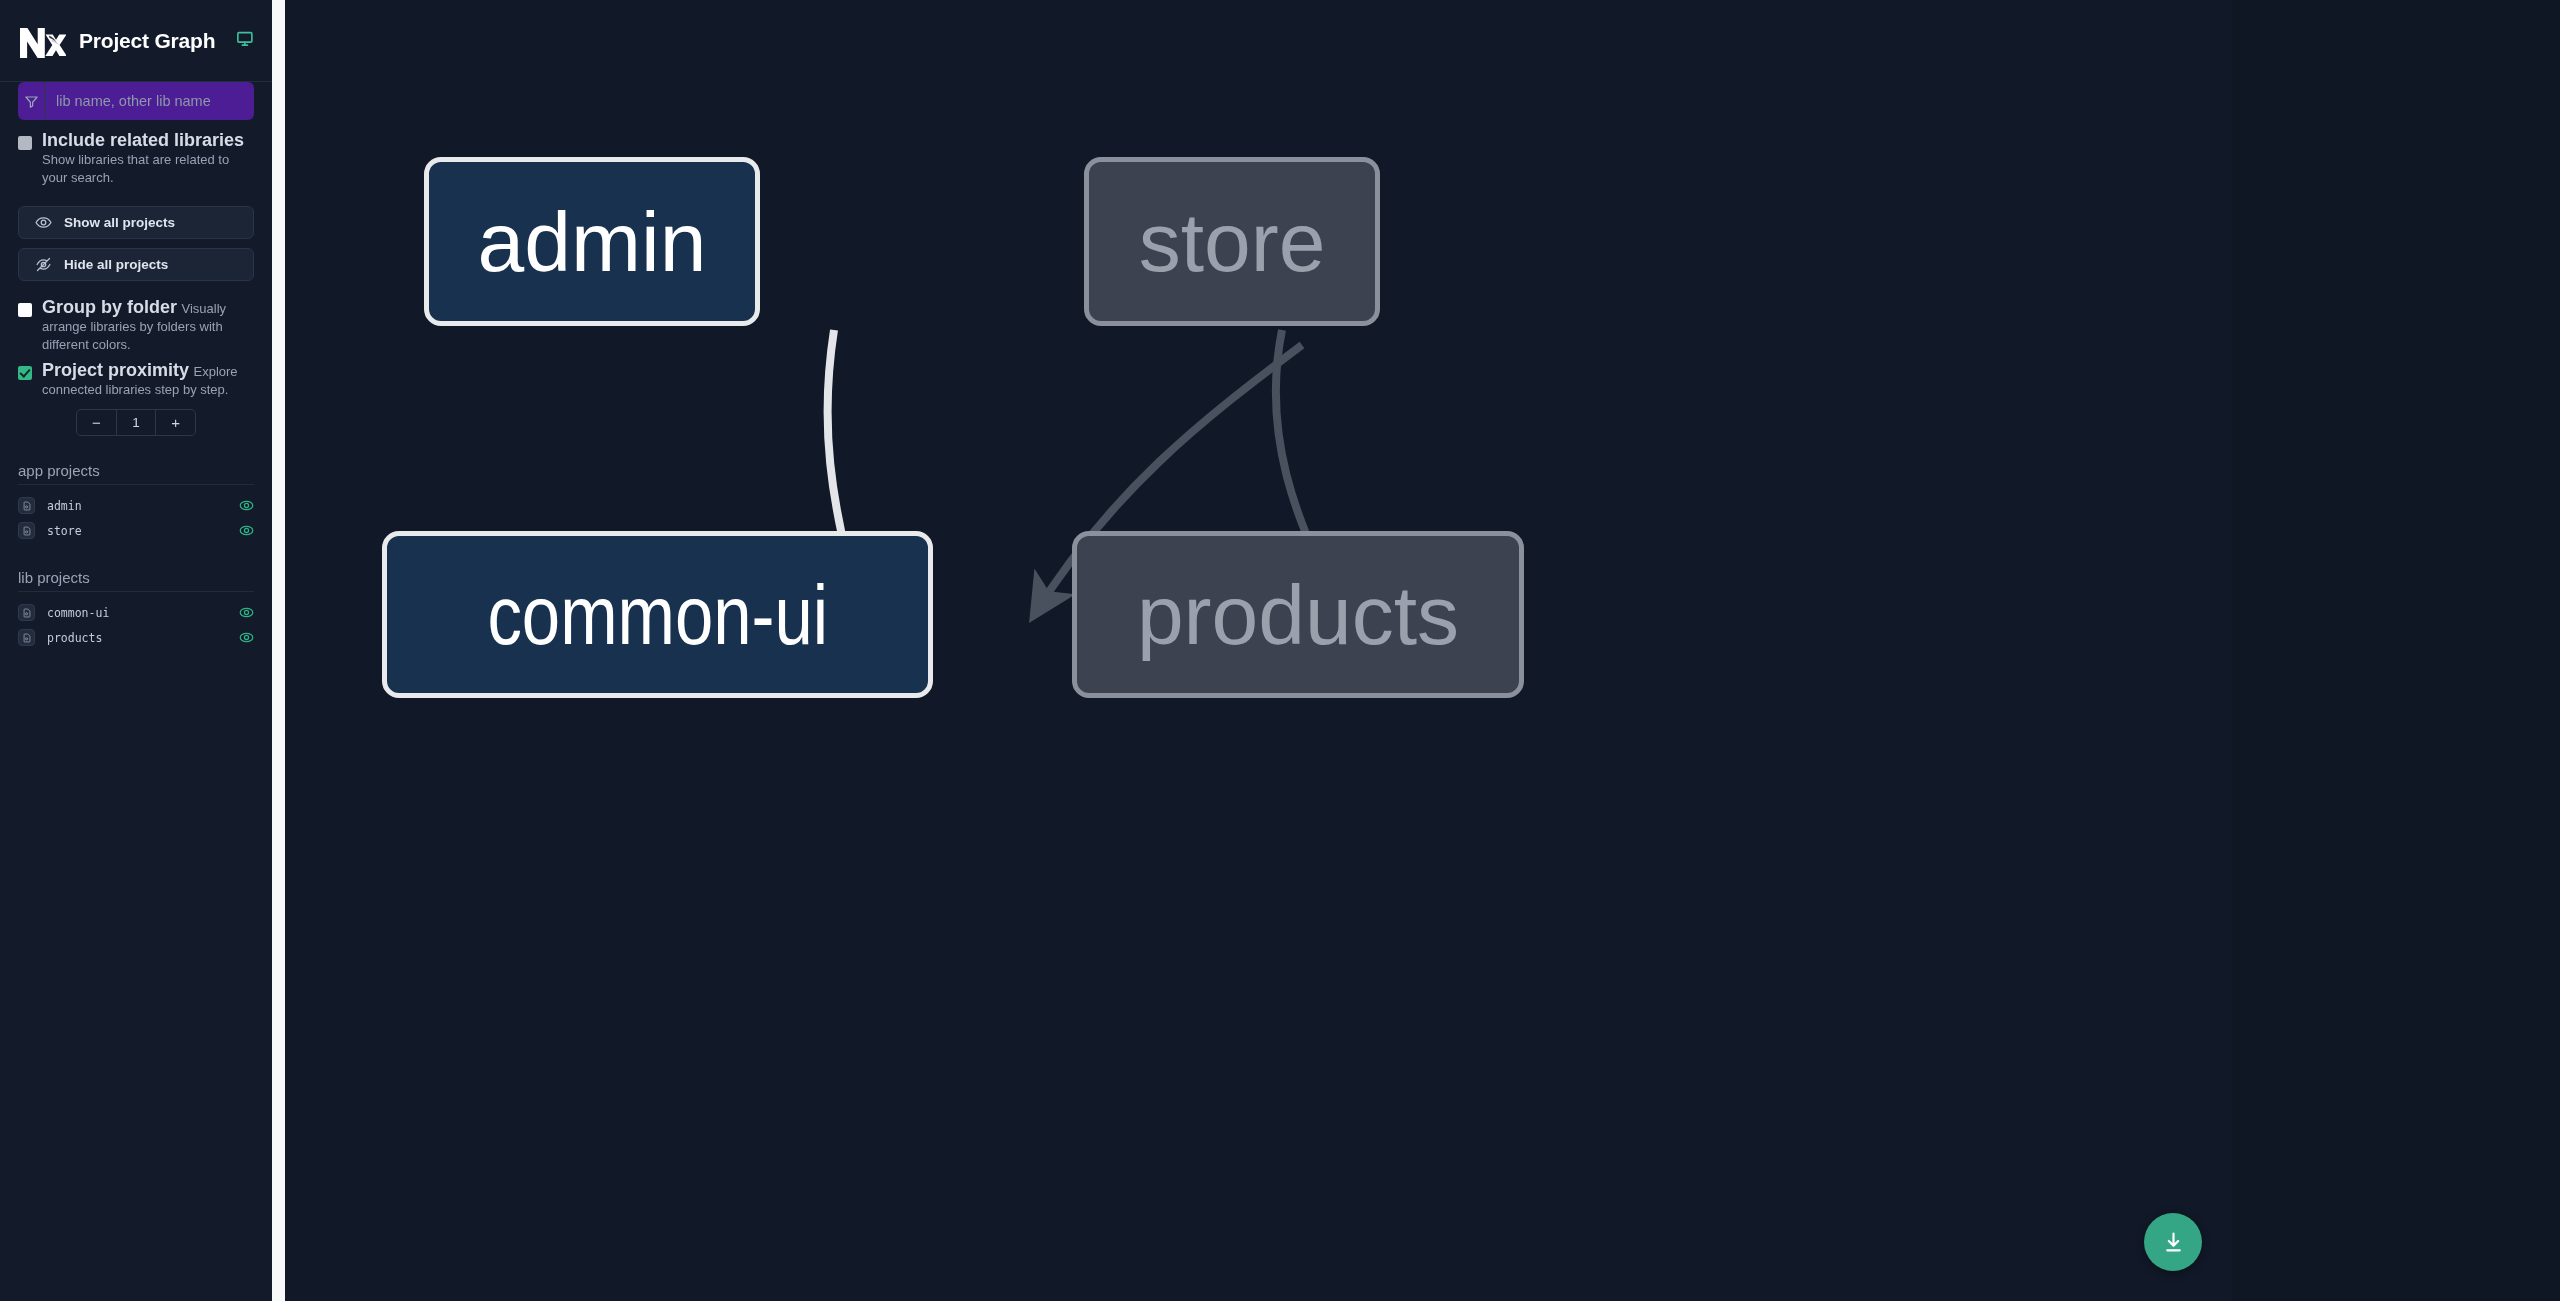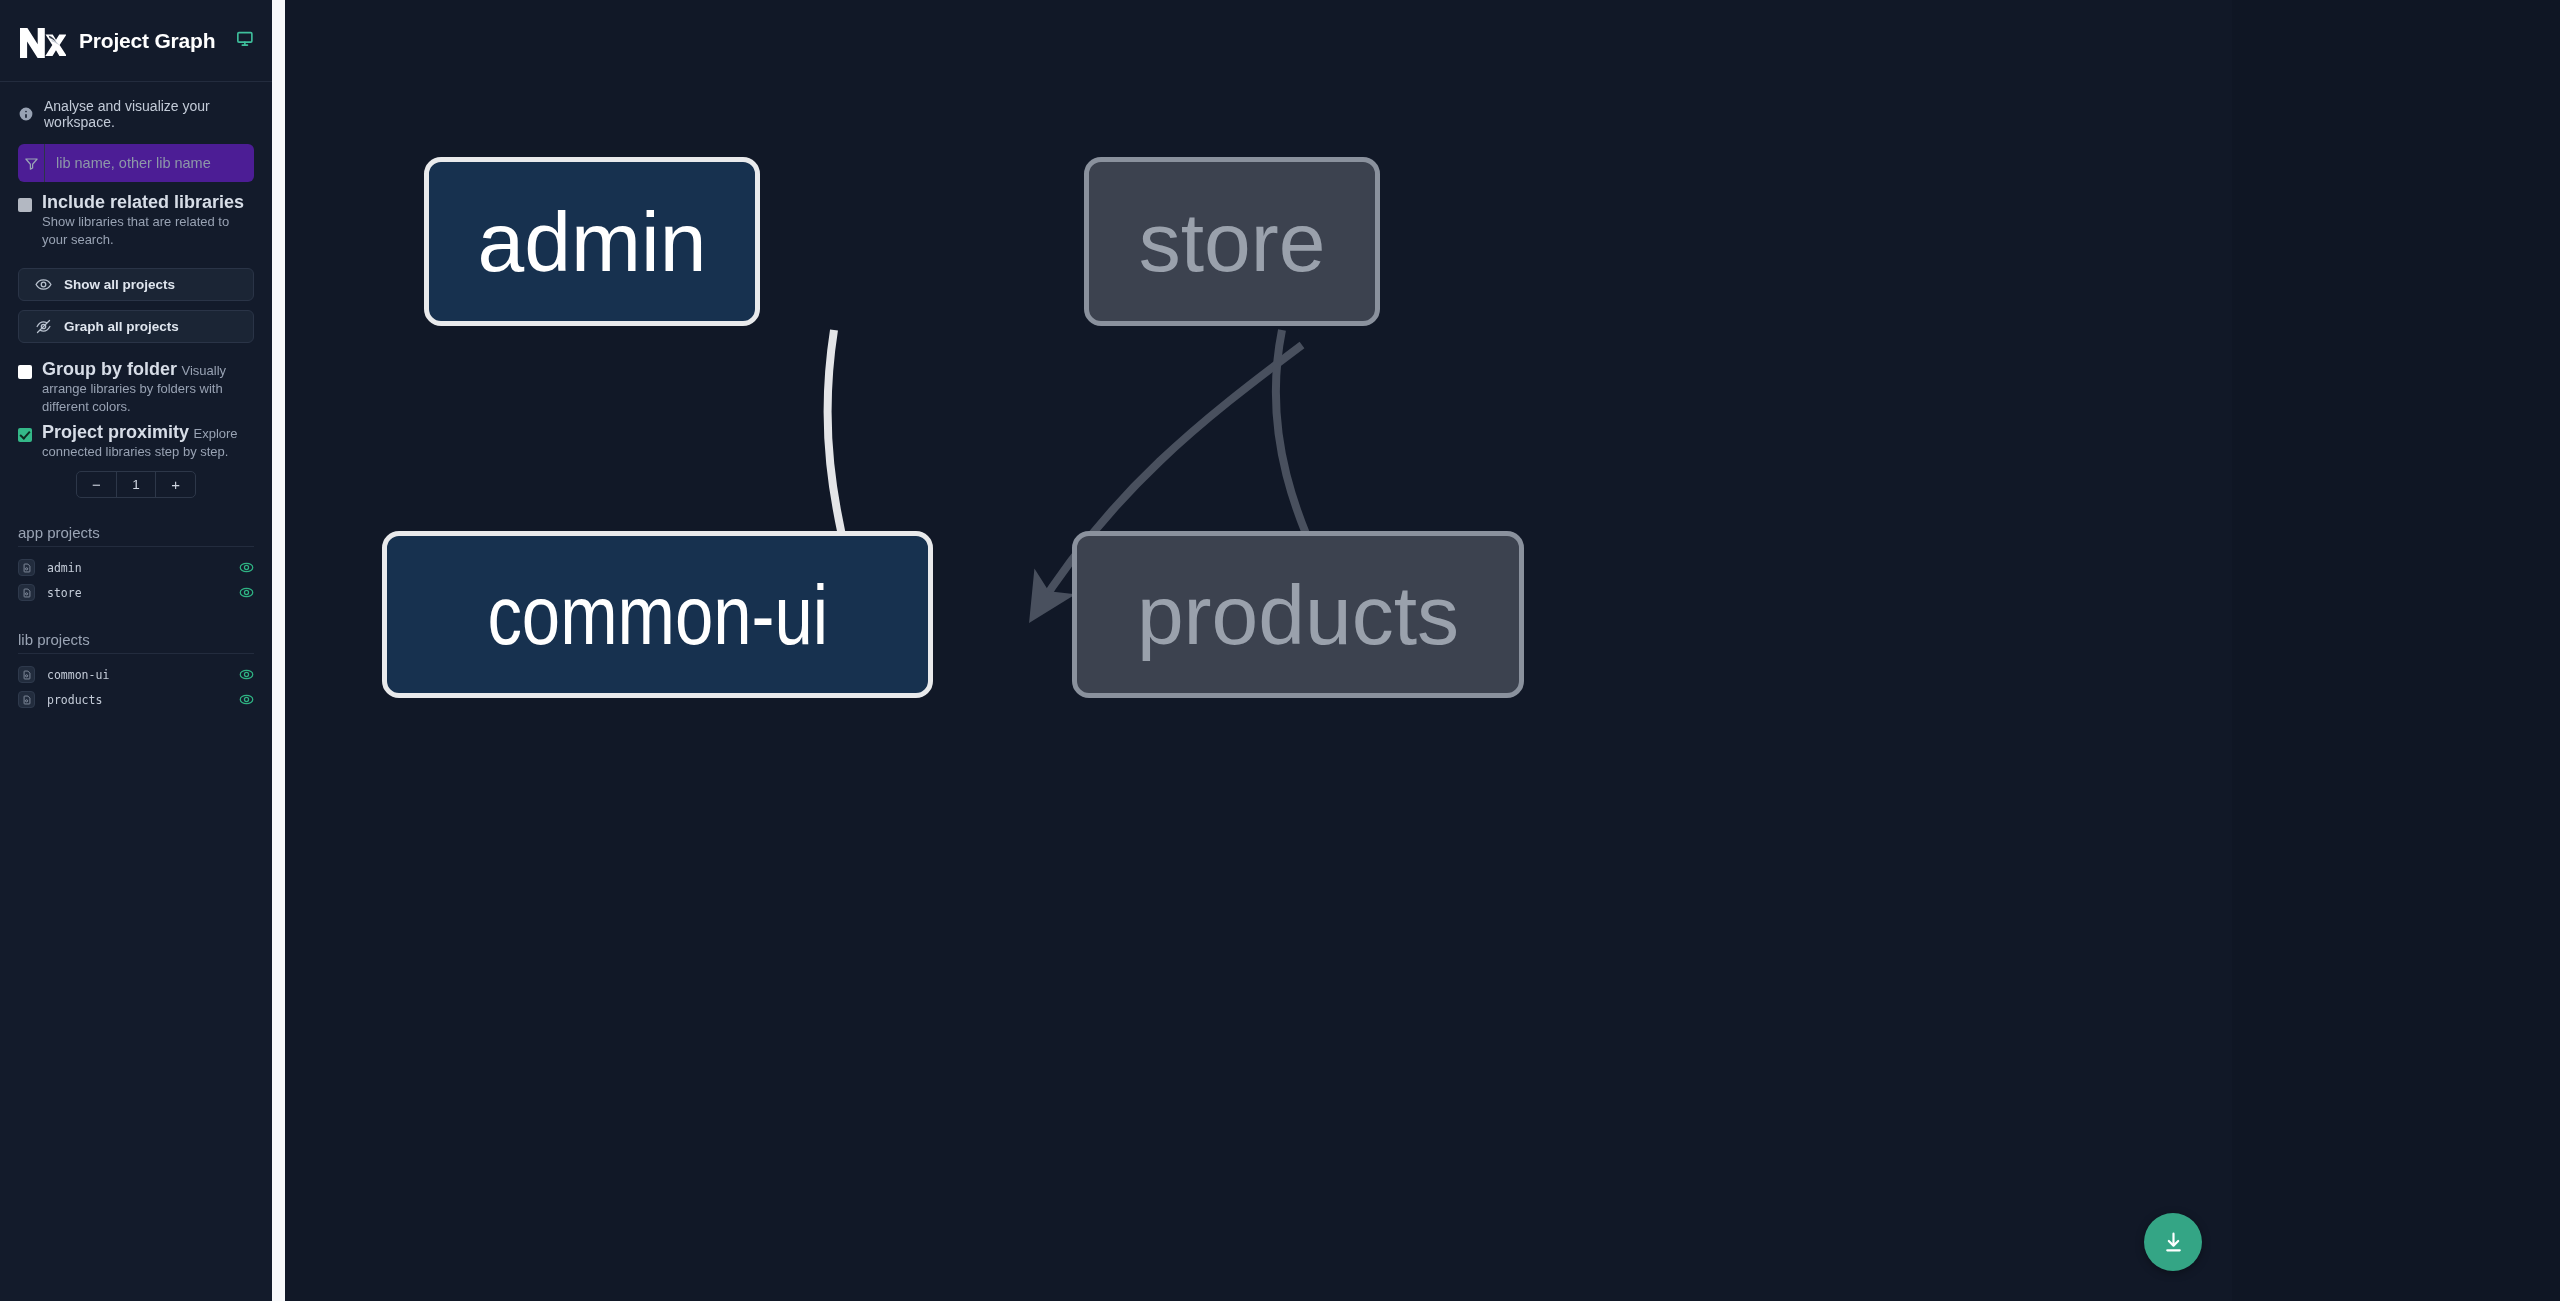--- a/index.html
+++ b/index.html
@@ -211,28 +211,20 @@
       <span class="app-title">Project Graph</span>
       <span class="monitor-icon">
         <svg viewBox="0 0 24 24" fill="none" stroke="currentColor" stroke-width="2.2" stroke-linecap="round" stroke-linejoin="round" aria-hidden="true">
           <rect x="2.5" y="3.5" width="19" height="13" rx="1.5"></rect>
           <line x1="8.5" y1="20.5" x2="15.5" y2="20.5"></line>
           <line x1="12" y1="16.5" x2="12" y2="20.5"></line>
         </svg>
       </span>
     </div>
 
-    <div class="sb-tagline">
-      <span class="info-icon">
-        <svg viewBox="0 0 20 20" fill="currentColor" aria-hidden="true">
-          <path fill-rule="evenodd" d="M10 18a8 8 0 100-16 8 8 0 000 16zm1-11a1 1 0 11-2 0 1 1 0 012 0zm-1 3a1 1 0 00-1 1v3a1 1 0 102 0v-3a1 1 0 00-1-1z" clip-rule="evenodd"></path>
-        </svg>
-      </span>
-      <span>Analyse and visualize your workspace.</span>
-    </div>
 
     <div class="sb-body">
 
       <div class="filter-row">
         <span class="filter-ico-box">
           <svg viewBox="0 0 20 20" fill="none" stroke="currentColor" stroke-width="1.6" aria-hidden="true">
             <path d="M2.5 4h15l-6 7v5l-3 1.5V11l-6-7z" stroke-linejoin="round"></path>
           </svg>
         </span>
         <input class="filter-input" type="text" placeholder="lib name, other lib name" style="">
@@ -259,21 +251,21 @@
       </button>
 
       <button class="btn-wide">
         <span>
           <svg viewBox="0 0 24 24" fill="none" stroke="currentColor" stroke-width="1.8" aria-hidden="true">
             <path d="M3 12s3.5-6.5 9-6.5c1.6 0 3 .35 4.2.9M21 12s-3.5 6.5-9 6.5c-1.7 0-3.1-.4-4.3-1" stroke-linecap="round" stroke-linejoin="round"></path>
             <circle cx="12" cy="12" r="3.1"></circle>
             <line x1="3.5" y1="20.5" x2="20.5" y2="3.5" stroke-linecap="round"></line>
           </svg>
         </span>
-        <span>Graph all projects</span>
+        <span>Hide all projects</span>
       </button>
 
       <div class="spacer-8"></div>
 
       <div class="check-block">
         <span class="cbox white"></span>
         <span class="check-text">
           <span class="check-title">Group by folder</span>
           <span class="check-desc">Visually arrange libraries by folders with different colors.</span>
         </span>

